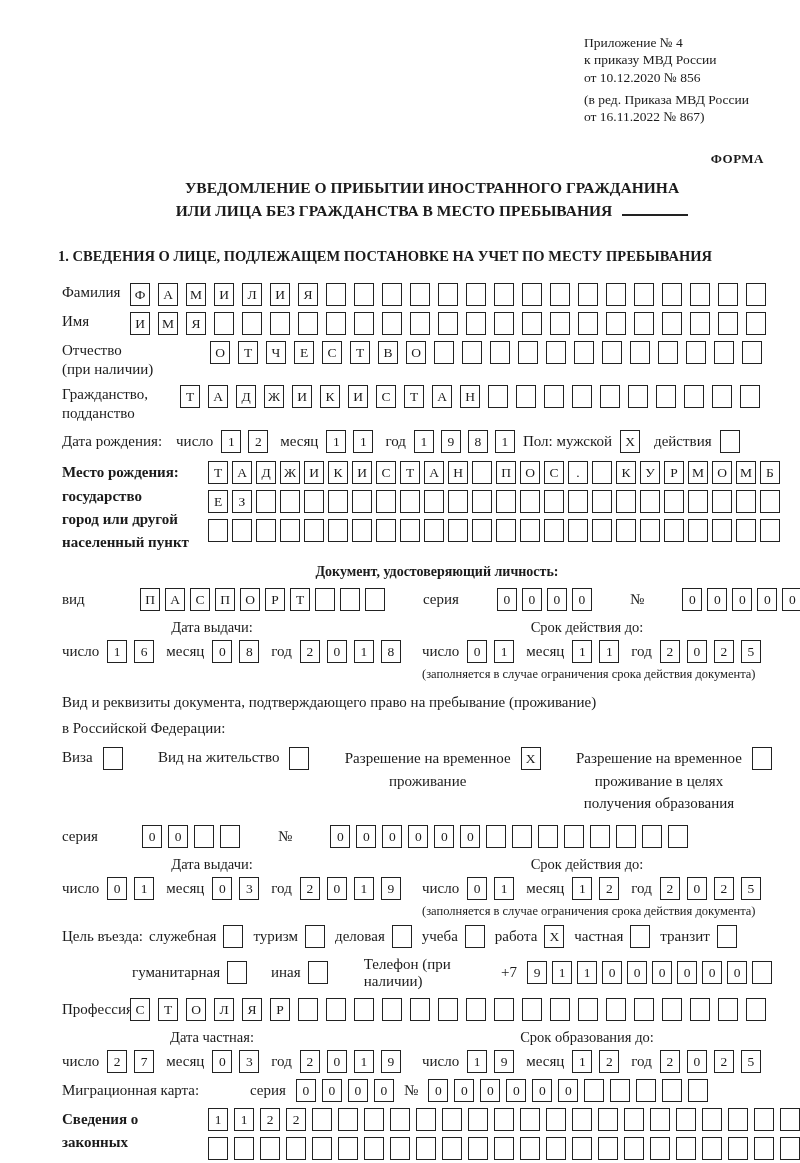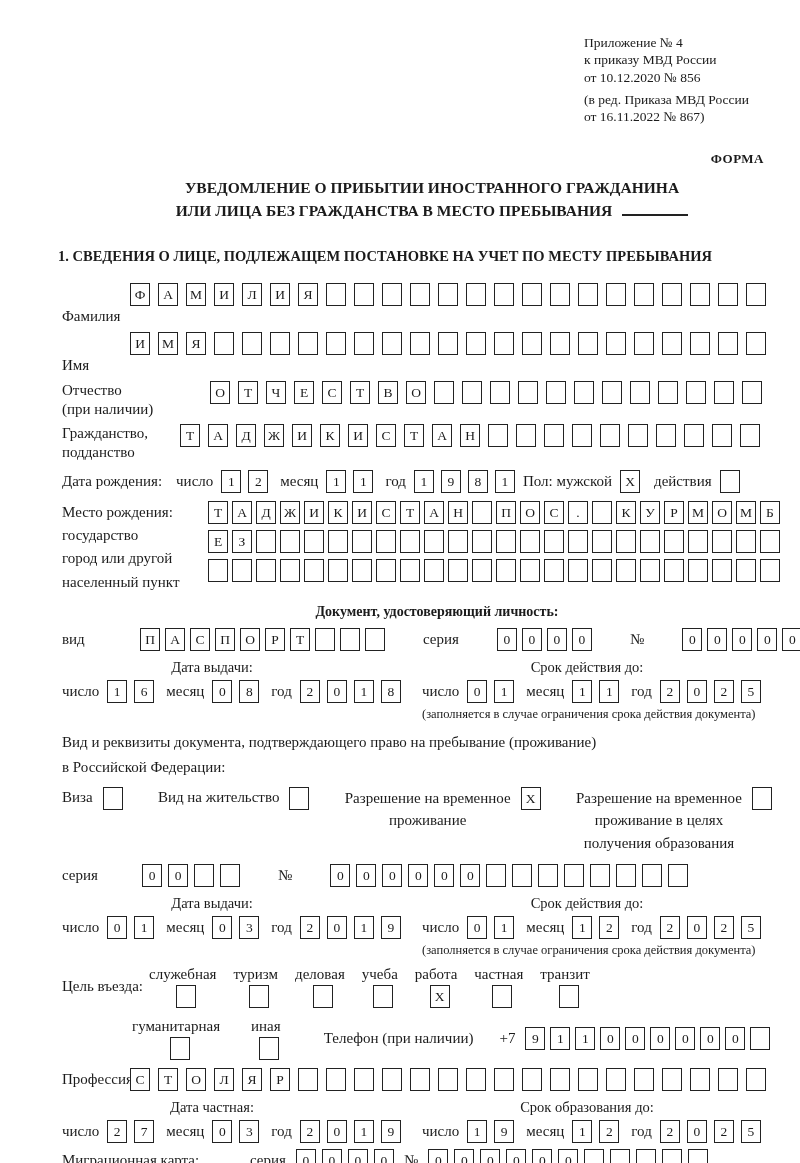--- a/index.html
+++ b/index.html
@@ -33,41 +33,41 @@
   .cells.g6 .cell{margin-right:6px;}
   .cells.g5 .cell{margin-right:5px;}
   .cells.g4 .cell{margin-right:4px;}
   .cells .cell:last-child{margin-right:0;}
   .cell{
     display:inline-flex;align-items:center;justify-content:center;
     width:20px;height:23px;border:1.5px solid #222;box-sizing:border-box;
     font-size:13.5px;background:#fff;flex:none;line-height:1;
   }
 
-  .name-row .lbl{width:68px;margin-top:24px;}
+  .name-row .lbl{width:68px;}
   .mid-row .lblcol{width:148px;}
   .cit-row .lblcol{width:118px;}
   .lblcol{flex:none;}
 
   
   .dob-row{align-items:center;}
   .dob-row .lbl{margin-right:14px;}
   .dategroup{display:inline-flex;align-items:center;flex:none;}
   .dategroup .dlbl{font-size:15px;margin:0 8px 0 0;}
   .dategroup .cells{margin-right:12px;}
   .dategroup .cells:last-child{margin-right:0;}
   .dategroup .cells .cell{margin-right:7px;}
   .dategroup .cells .cell:last-child{margin-right:0;}
   .sexgrp{display:inline-flex;align-items:center;margin-left:8px;}
   .sexgrp .lbl{margin-right:8px;}
   .sexgrp .cell{margin-right:14px;}
 
   
   .block{display:flex;margin-bottom:6px;}
-  .block .labels{flex:none;font-size:15px;line-height:1.55;}
+  .block .labels{flex:none;font-size:15px;line-height:1.55;font-weight:bold;}
   .bp .labels{width:146px;}
   .rows .cells{display:flex;margin-bottom:6px;}
   .rows .cells:last-child{margin-bottom:0;}
 
   
   .center-head{text-align:center;font-weight:bold;font-size:14px;margin:10px 0 8px 40px;}
   .kind-row{align-items:center;gap:28px;}
   .kind-row .lbl{width:50px;}
   .inline-lbl{font-size:15px;margin:0 10px;flex:none;}
 
@@ -83,21 +83,21 @@
   .intro{font-size:15px;line-height:1.7;margin:8px 0 4px;}
 
   .optrow{display:flex;align-items:flex-start;justify-content:space-between;margin:6px 0 10px;}
   .opt{display:inline-flex;align-items:flex-start;}
   .opt .olbl{font-size:15px;margin-right:10px;line-height:1.4;}
   .optlines{display:inline-block;text-align:center;font-size:15px;line-height:1.5;margin-right:10px;}
   .optlines span{display:block;}
 
   .purpose-row{align-items:center;flex-wrap:nowrap;}
   .purpose-row .lbl{margin-right:6px;}
-  .purpose-row .opt{align-items:center;margin-right:10px;flex-direction:column;}
+  .purpose-row .opt{align-items:center;margin-right:10px;}
   .purpose-row .opt .olbl{margin-right:7px;}
   .purpose2-row{align-items:center;margin-top:8px;}
   .purpose2-row .indent{width:70px;flex:none;}
   .phone-lbl{font-size:15px;margin:0 26px 0 26px;}
   .phone-prefix{font-size:15px;margin-right:10px;}
 
   .prof-row{align-items:center;margin-top:8px;}
   .prof-row .lbl{width:68px;}
 
   .mig-row{align-items:center;margin:6px 0;}

